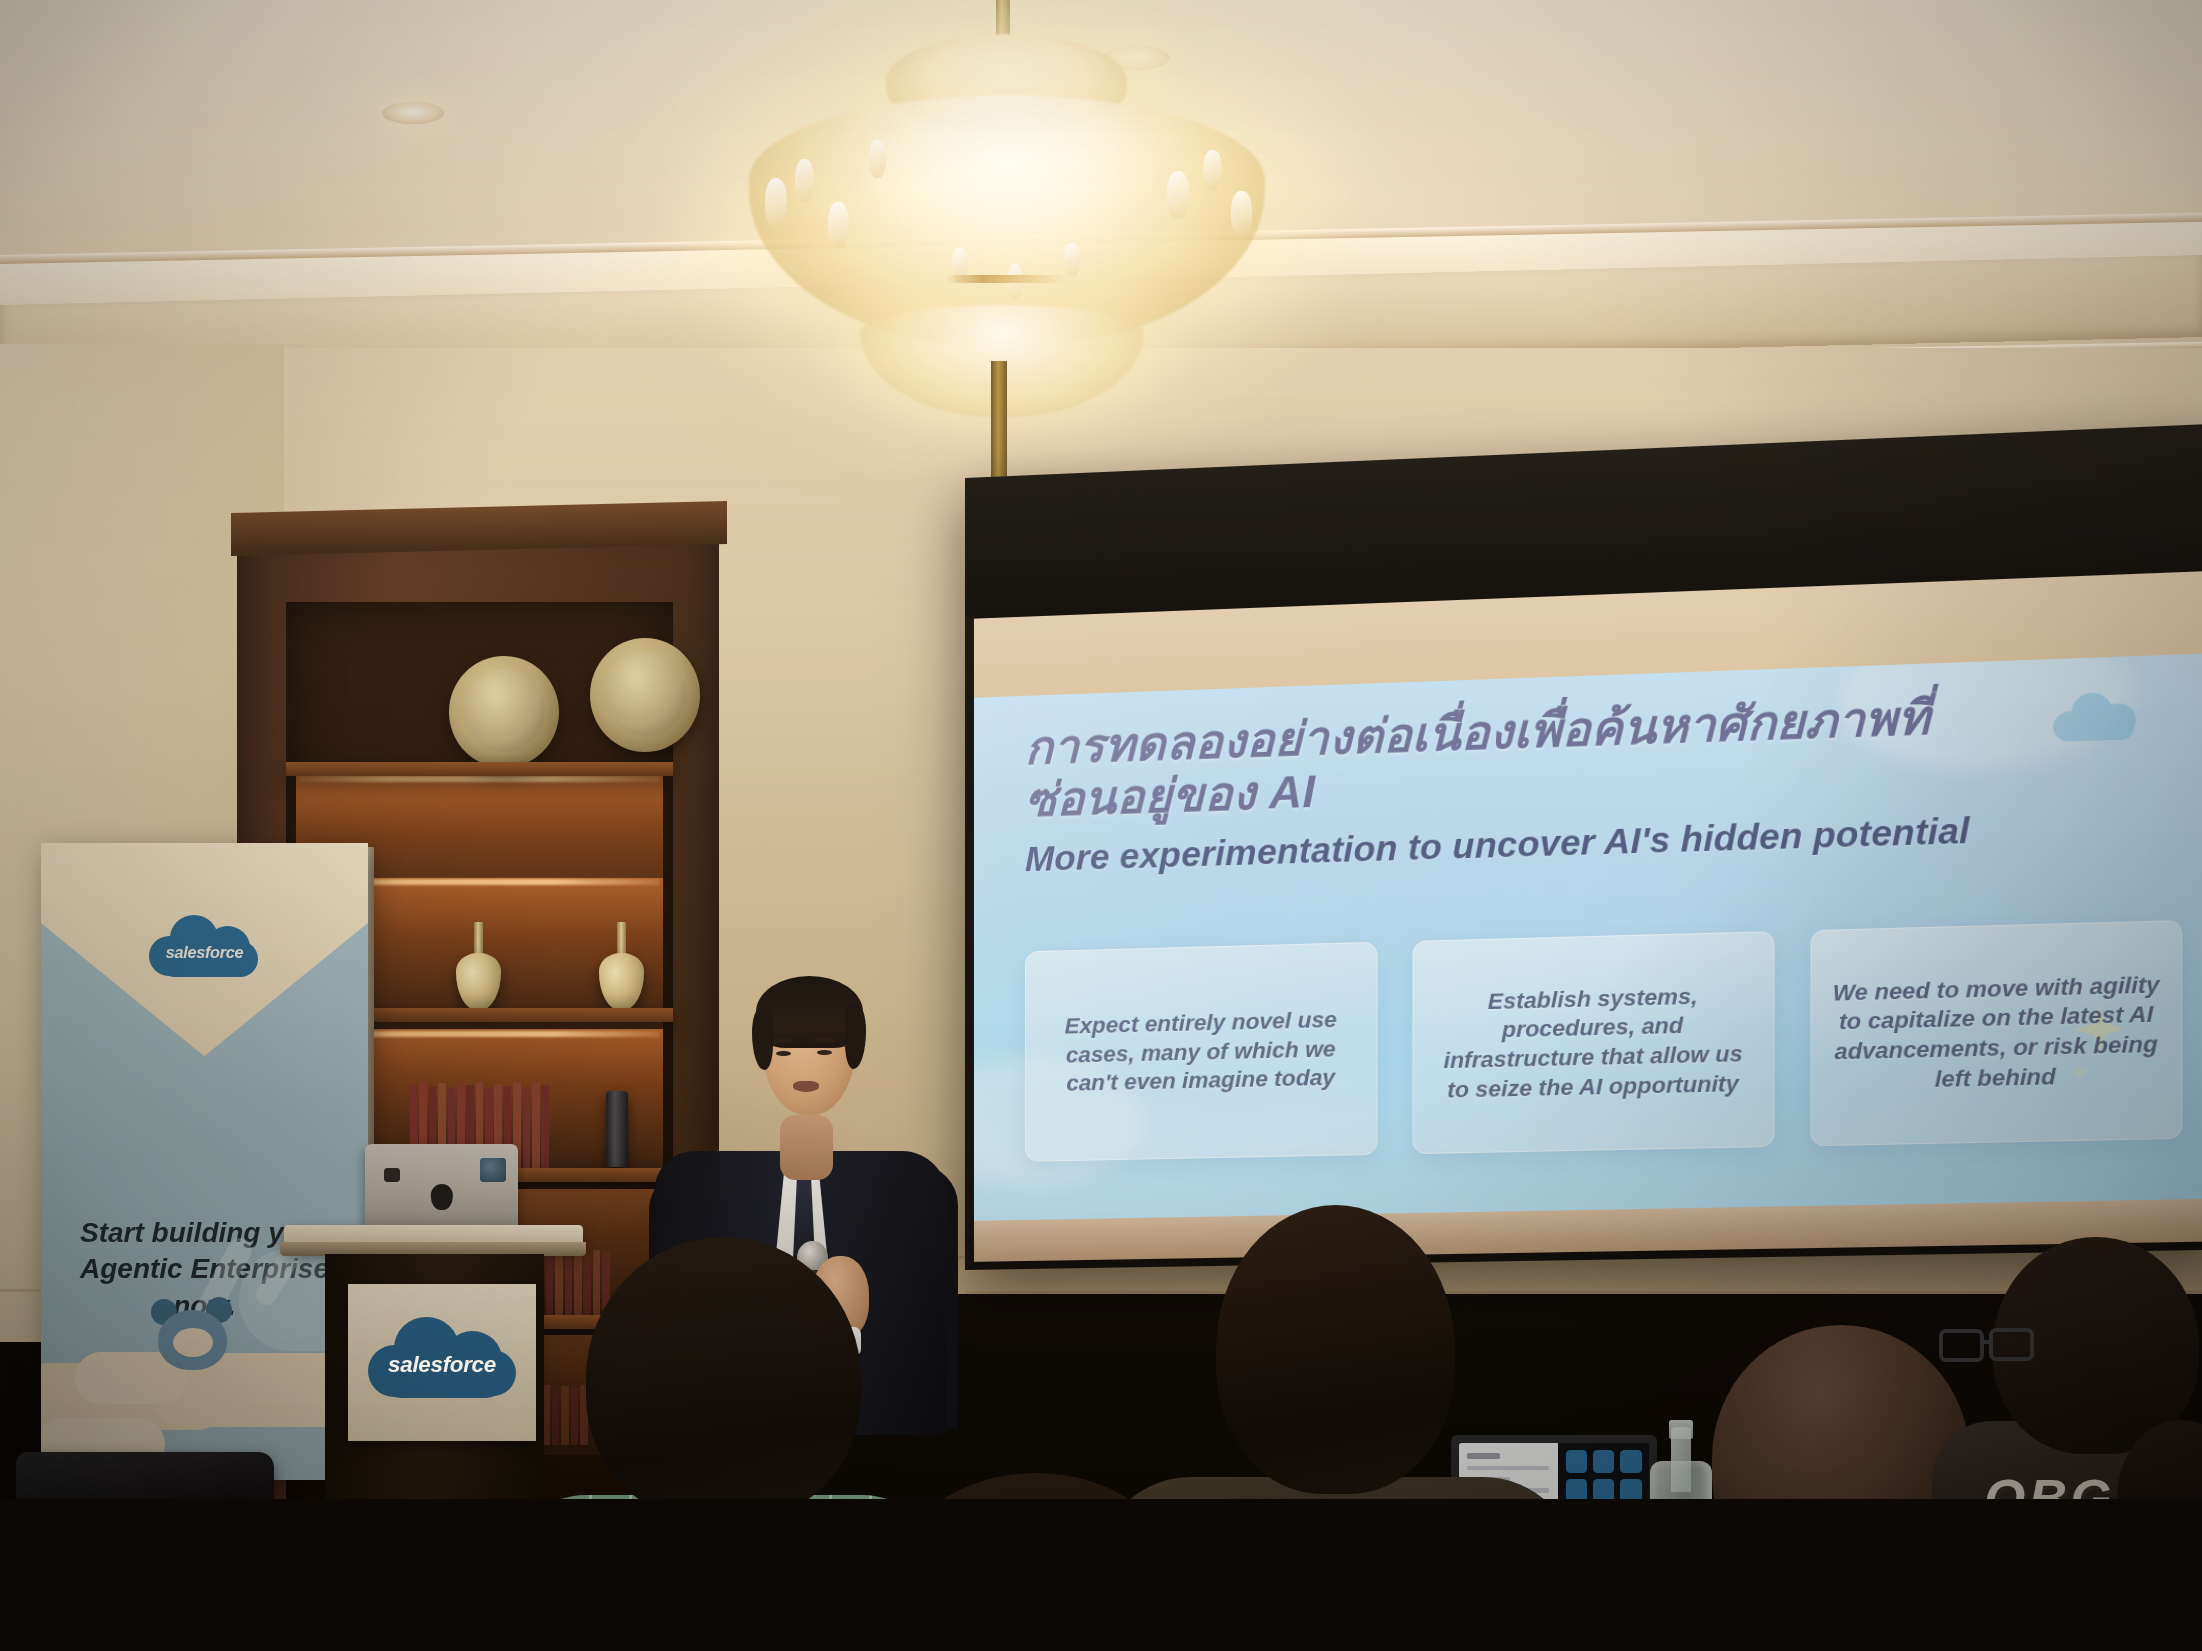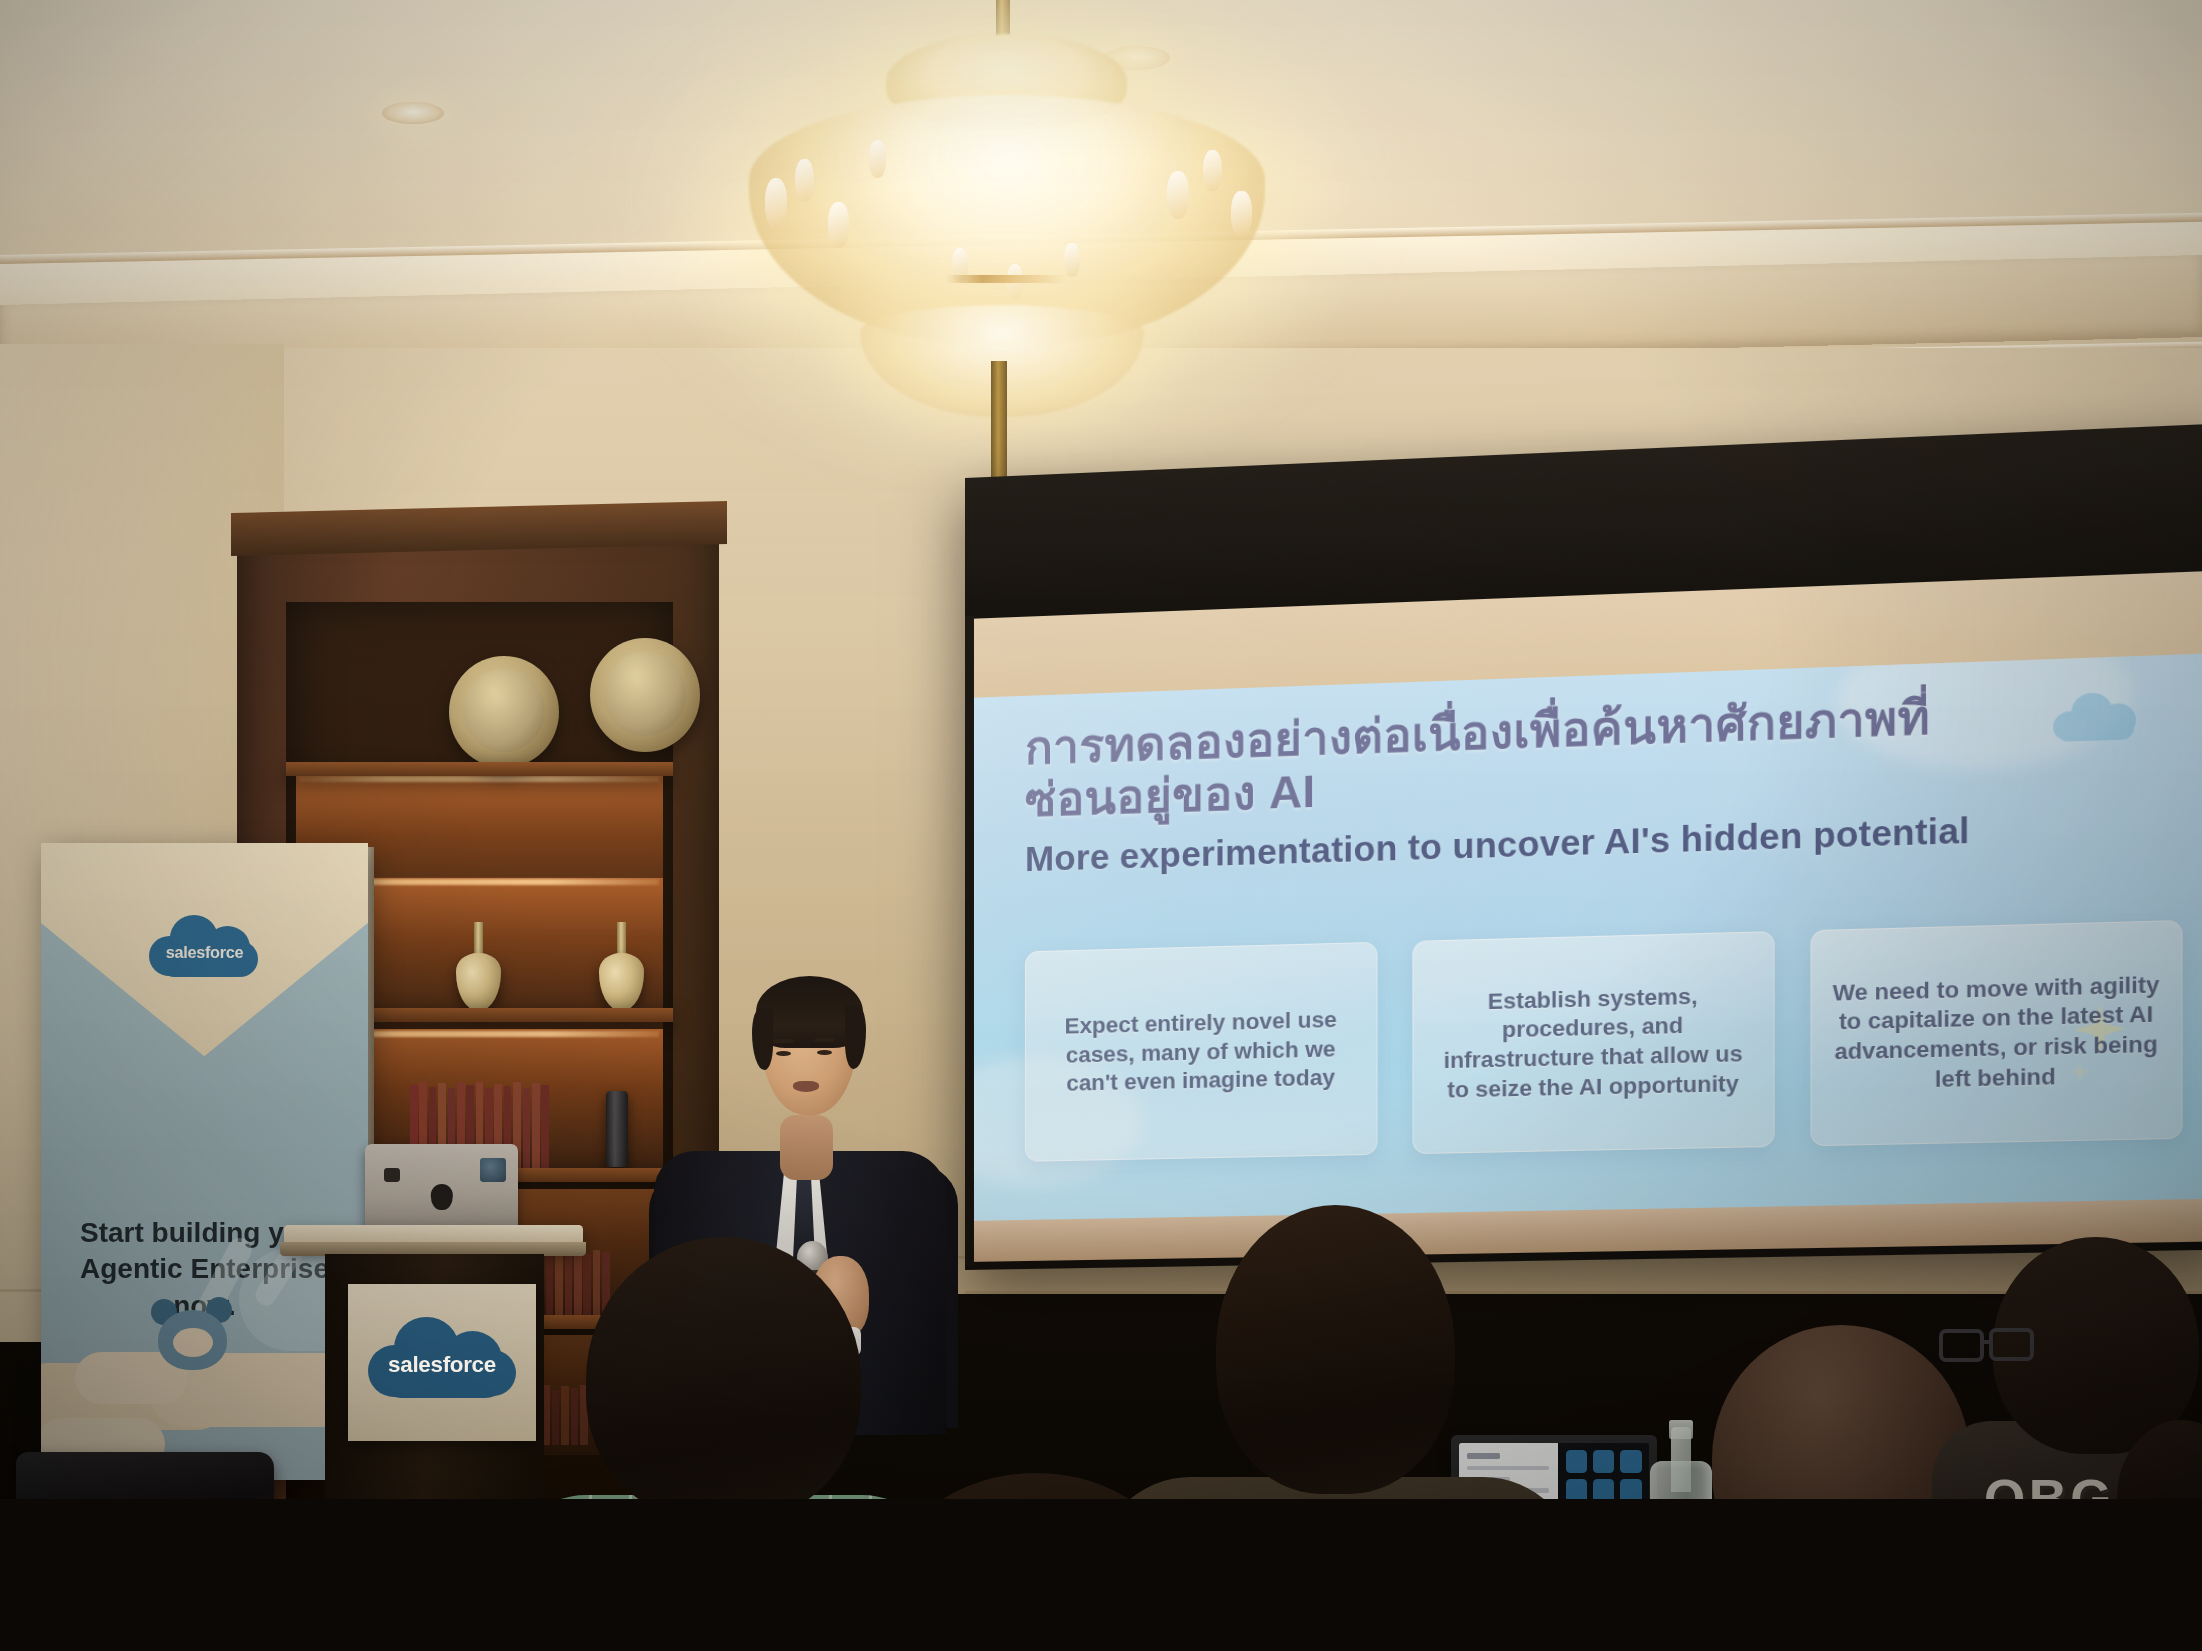--- a/index.html
+++ b/index.html
@@ -1,19 +1,19 @@
 <!DOCTYPE html>
 <html style="font-size:13.8px"><head>
 <meta charset="utf-8">
 <style>
   * { margin:0; padding:0; box-sizing:border-box; }
   html,body { width:2203px; height:1652px; overflow:hidden; background:#0b0805; }
   body { font-family:"Liberation Sans", sans-serif; }
 
-  #scene { position:relative; width:2203px; height:1499px; overflow:hidden; }
+  #scene { position:relative; width:2203px; height:1499px; overflow:hidden;font-style:italic; }
 
   
   .ceiling {
     position:absolute; left:0; top:0; width:2203px; height:370px;
     background:linear-gradient(180deg,#f4ead6 0%,#efe2c9 40%,#e6d6b8 75%,#ddc9a6 100%);
   }
   .ceiling-cove {
     position:absolute; left:0; top:258px; width:2203px; height:103px;
     background:linear-gradient(180deg,rgba(255,248,230,.95),rgba(226,206,170,.45));
     transform:skewY(-1.1deg); transform-origin:left top;

